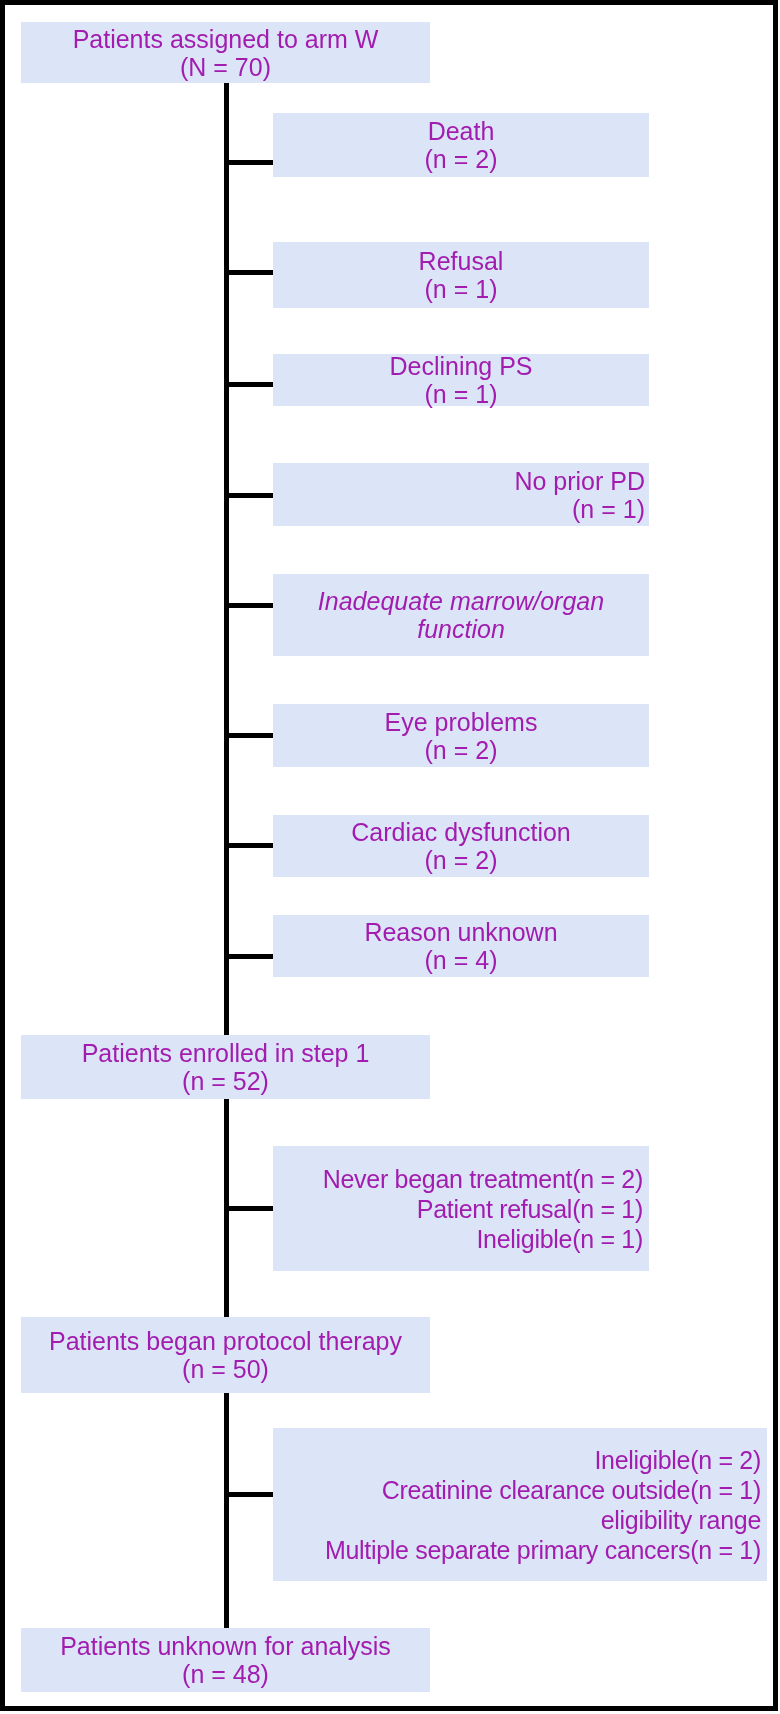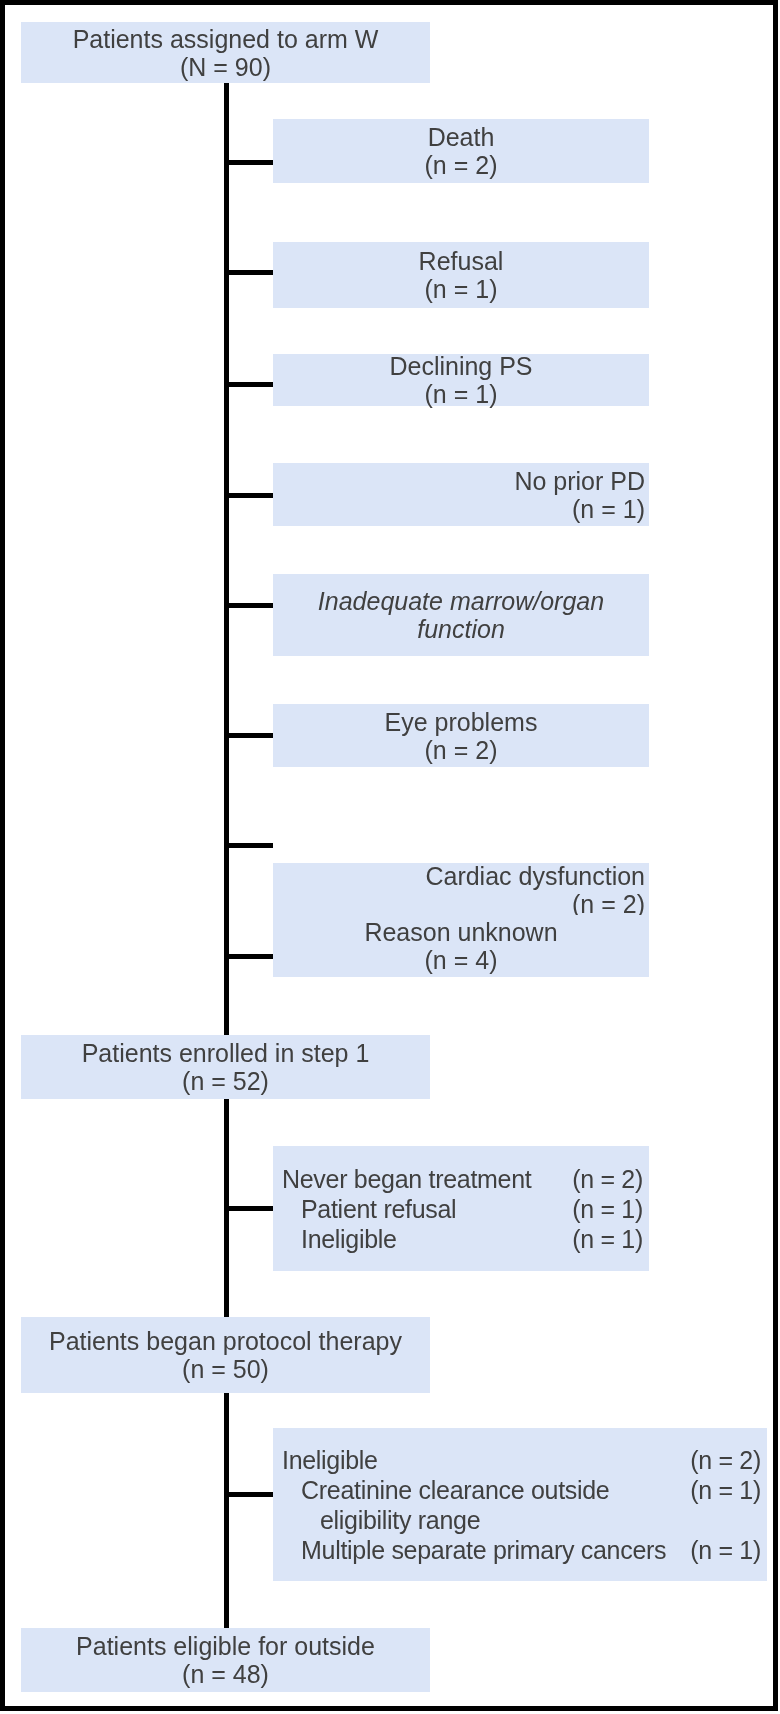--- a/index.html
+++ b/index.html
@@ -6,21 +6,21 @@
     margin: 0;
     padding: 0;
     background: #ffffff;
   }
   .canvas {
     position: relative;
     width: 780px;
     height: 1714px;
     background: #ffffff;
     font-family: "Liberation Sans", sans-serif;
-    color: #404040;
+    color: #a21caf;
     overflow: hidden;
   }
   .frame {
     position: absolute;
     left: 0;
     top: 0;
     width: 778px;
     height: 1711px;
     border: 5px solid #000000;
     box-sizing: border-box;
@@ -64,39 +64,39 @@
   }
   .centered { text-align: center; padding: 0 4px; }
 
   .main { left: 21px; width: 409px; }
   #bx-assigned  { top: 22px;   height: 61px; }
   #bx-step1     { top: 1035px; height: 64px; }
   #bx-protocol  { top: 1317px; height: 76px; }
   #bx-eligible  { top: 1628px; height: 64px; }
 
   .side { left: 273px; width: 376px; }
-  #bx-death      { top: 119px; height: 64px; }
+  #bx-death      { top: 113px; height: 64px; }
   #bx-refusal    { top: 242px; height: 66px; }
   #bx-declining  { top: 354px; height: 52px; }
   #bx-noprior    { top: 463px; height: 63px; align-items: flex-end; }
   #bx-inadequate { top: 574px; height: 82px; font-style: italic; }
   #bx-eye        { top: 704px; height: 63px; }
-  #bx-cardiac    { top: 863px; height: 54px; text-align: right; }
+  #bx-cardiac    { top: 815px; height: 62px; }
   #bx-reason     { top: 915px; height: 62px; }
 
   .detail {
     line-height: 30px;
     letter-spacing: -0.3px;
     padding: 0 6px 0 9px;
   }
   #bx-never      { left: 273px; top: 1146px; width: 376px; height: 125px; }
   #bx-ineligible { left: 273px; top: 1428px; width: 494px; height: 153px; }
   .row {
     display: flex;
-    justify-content: space-between;
+    justify-content: flex-end;
     white-space: nowrap;
   }
   .ind1 { padding-left: 19px; }
   .ind2 { padding-left: 38px; }
   .cnt { text-align: right; }
 </style>
 </head>
 <body>
 
 <div class="canvas">
@@ -110,21 +110,21 @@
   <div class="hline b4"></div>
   <div class="hline b5"></div>
   <div class="hline b6"></div>
   <div class="hline b7"></div>
   <div class="hline b8"></div>
   <div class="hline b9"></div>
   <div class="hline b10"></div>
 
   <div class="box main centered" id="bx-assigned">
     <div>Patients assigned to arm W</div>
-    <div>(N = 90)</div>
+    <div>(N = 70)</div>
   </div>
 
   <div class="box side centered" id="bx-death">
     <div>Death</div>
     <div>(n = 2)</div>
   </div>
 
   <div class="box side centered" id="bx-refusal">
     <div>Refusal</div>
     <div>(n = 1)</div>
@@ -197,17 +197,17 @@
       <span class="lbl ind2">eligibility range</span>
       <span class="cnt"></span>
     </div>
     <div class="row">
       <span class="lbl ind1">Multiple separate primary cancers</span>
       <span class="cnt">(n = 1)</span>
     </div>
   </div>
 
   <div class="box main centered" id="bx-eligible">
-    <div>Patients eligible for outside</div>
+    <div>Patients unknown for analysis</div>
     <div>(n = 48)</div>
   </div>
 
 </div>
 
 </body></html>

